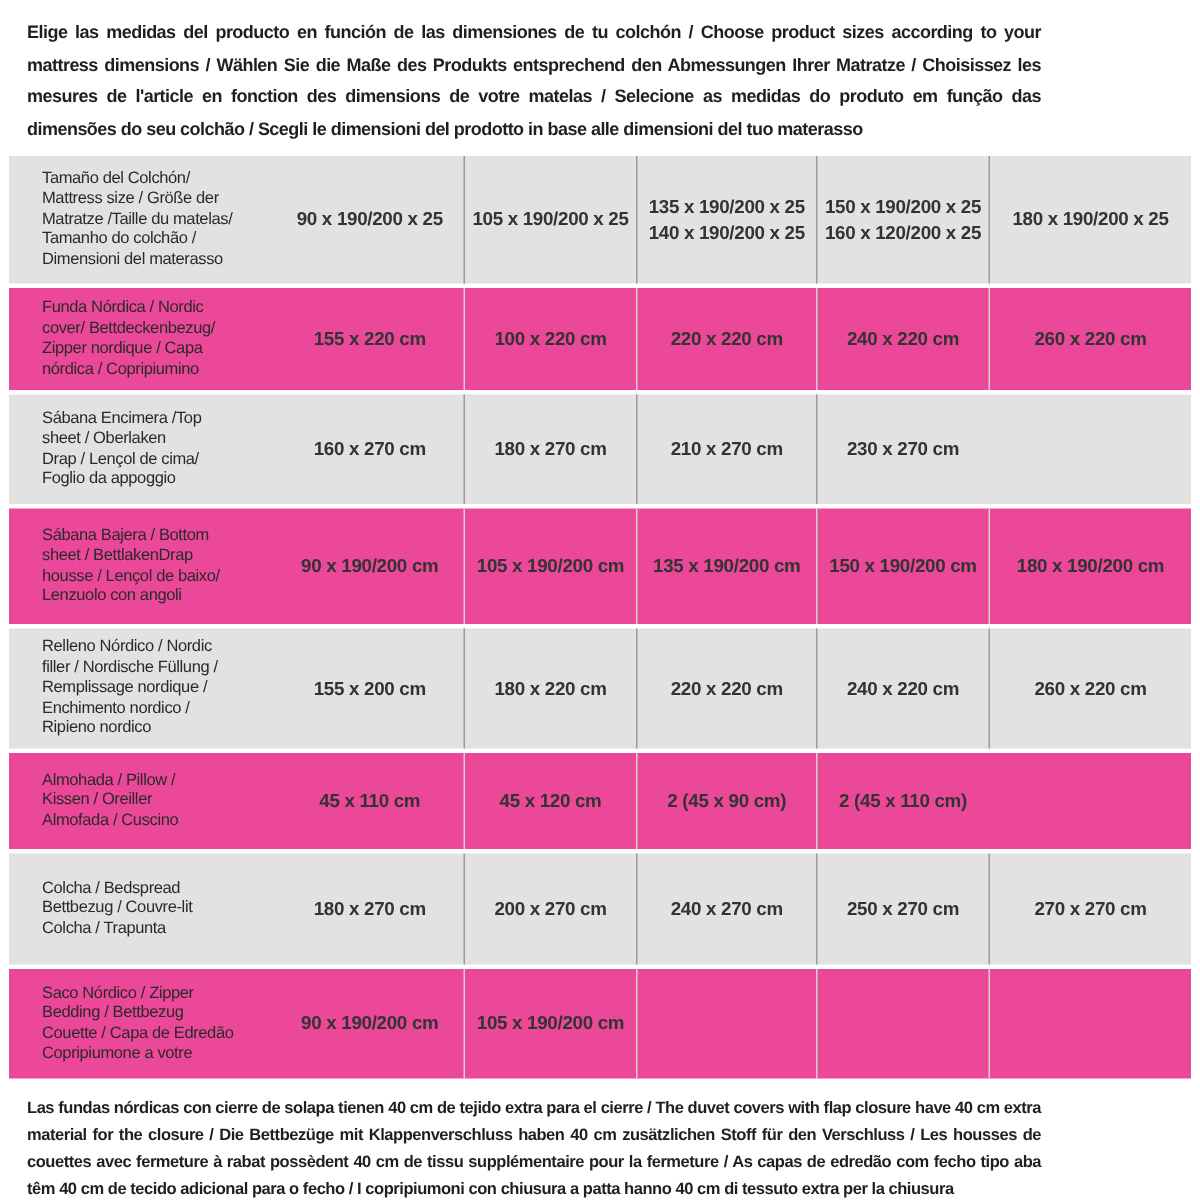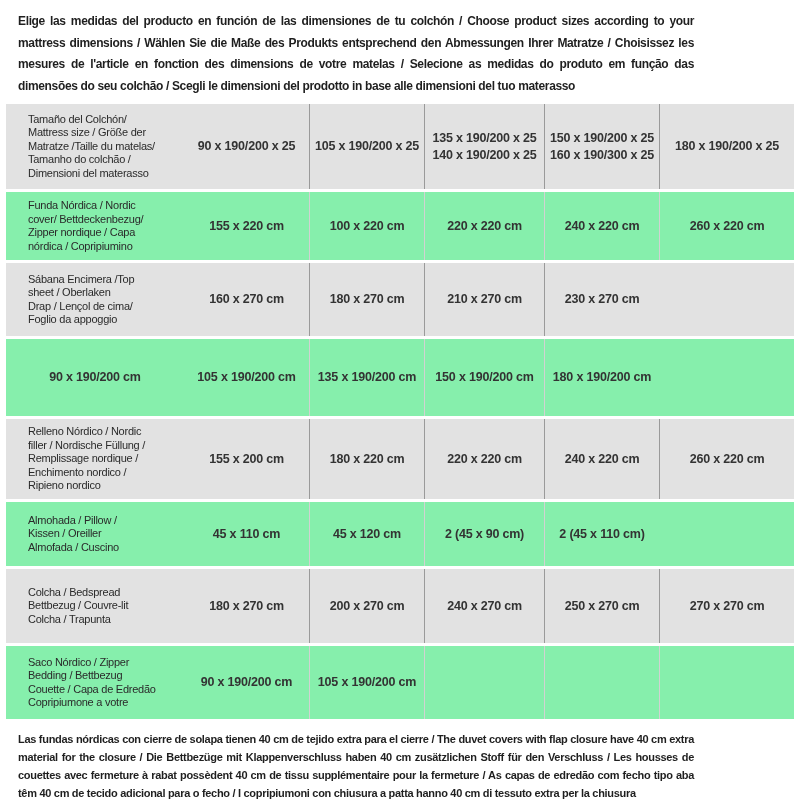--- a/index.html
+++ b/index.html
@@ -30,21 +30,21 @@
   .size-table {
     margin: 7px 6px 0 6px;
     width: 788px;
   }
   .row {
     display: grid;
     grid-template-columns: 178px 125px 115px 120px 115px 1fr;
     margin-bottom: 3px;
   }
   .row.dark  { background: #e2e2e2; }
-  .row.light { background: #86efac; }
+  .row.light { background: #ec4899; }
   
   .row:nth-child(1) { min-height: 85px; }
   .row:nth-child(2) { min-height: 68px; }
   .row:nth-child(3) { min-height: 73px; }
   .row:nth-child(4) { min-height: 77px; }
   .row:nth-child(5) { min-height: 80px; }
   .row:nth-child(6) { min-height: 64px; }
   .row:nth-child(7) { min-height: 74px; }
   .row:nth-child(8) { min-height: 73px; }
   .cell {
@@ -104,21 +104,21 @@
         </div>
         <div class="cell value">
           <div>105 x 190/200 x 25</div>
         </div>
         <div class="cell value">
           <div>135 x 190/200 x 25</div>
           <div>140 x 190/200 x 25</div>
         </div>
         <div class="cell value">
           <div>150 x 190/200 x 25</div>
-          <div>160 x 190/300 x 25</div>
+          <div>160 x 120/200 x 25</div>
         </div>
         <div class="cell value">
           <div>180 x 190/200 x 25</div>
         </div>
       </div>
       <div class="row light">
         <div class="cell label">
           <div>Funda Nórdica /  Nordic</div>
           <div>cover/ Bettdeckenbezug/</div>
           <div>Zipper nordique  / Capa</div>
@@ -154,20 +154,26 @@
           <div>180 x 270 cm</div>
         </div>
         <div class="cell value">
           <div>210 x 270 cm</div>
         </div>
         <div class="cell value">
           <div>230 x 270 cm</div>
         </div>
       </div>
       <div class="row light">
+        <div class="cell label">
+          <div>Sábana Bajera / Bottom</div>
+          <div>sheet / BettlakenDrap</div>
+          <div>housse / Lençol de baixo/</div>
+          <div>Lenzuolo con angoli</div>
+        </div>
         <div class="cell value">
           <div>90 x 190/200 cm</div>
         </div>
         <div class="cell value">
           <div>105 x 190/200 cm</div>
         </div>
         <div class="cell value">
           <div>135 x 190/200 cm</div>
         </div>
         <div class="cell value">

